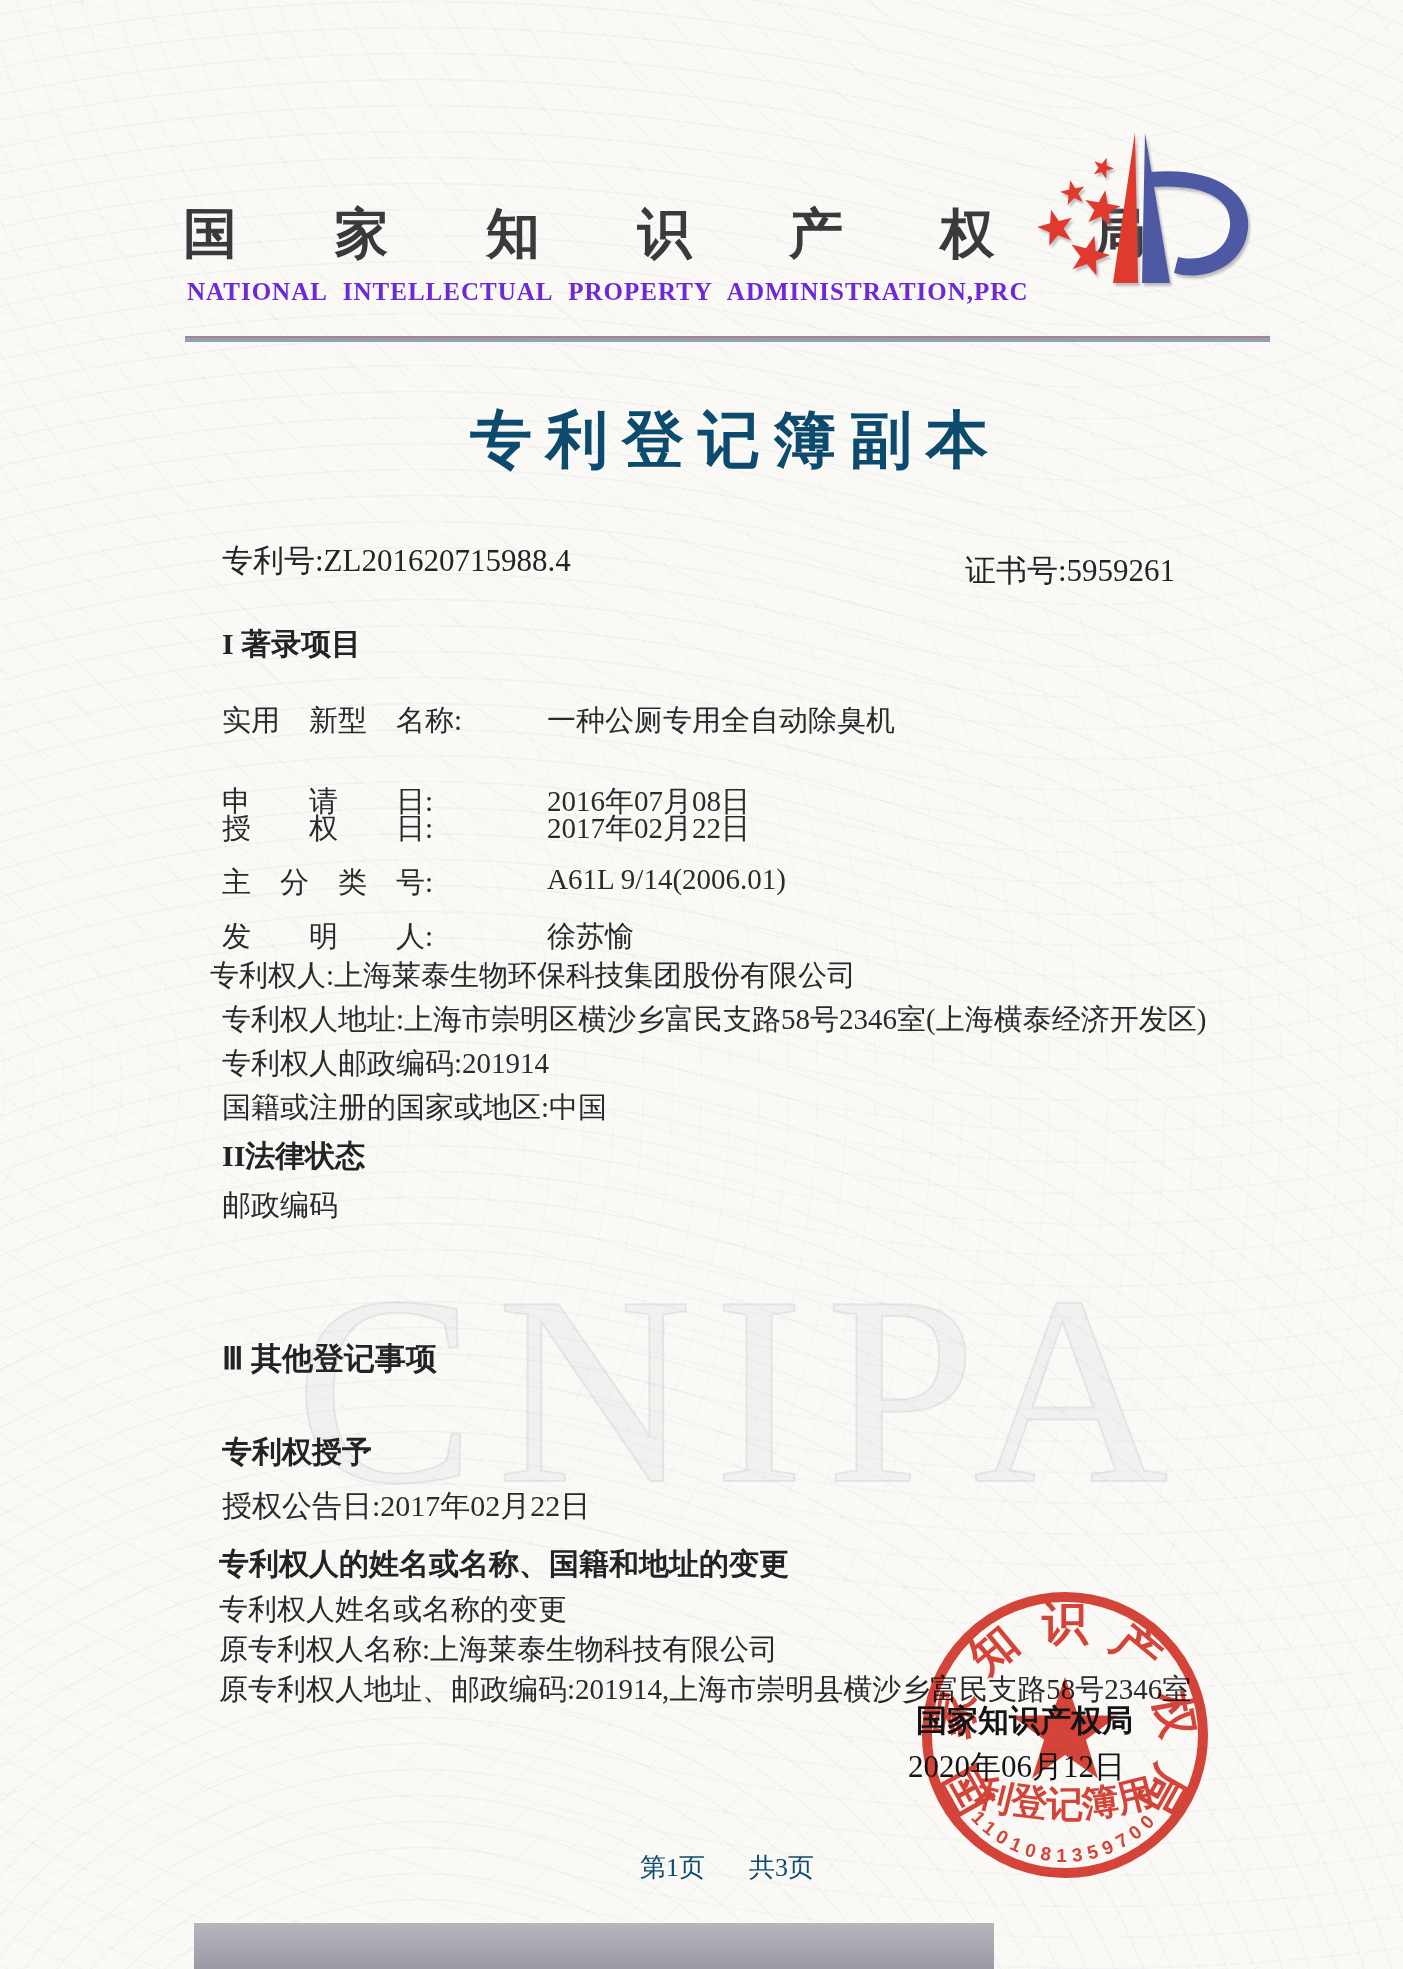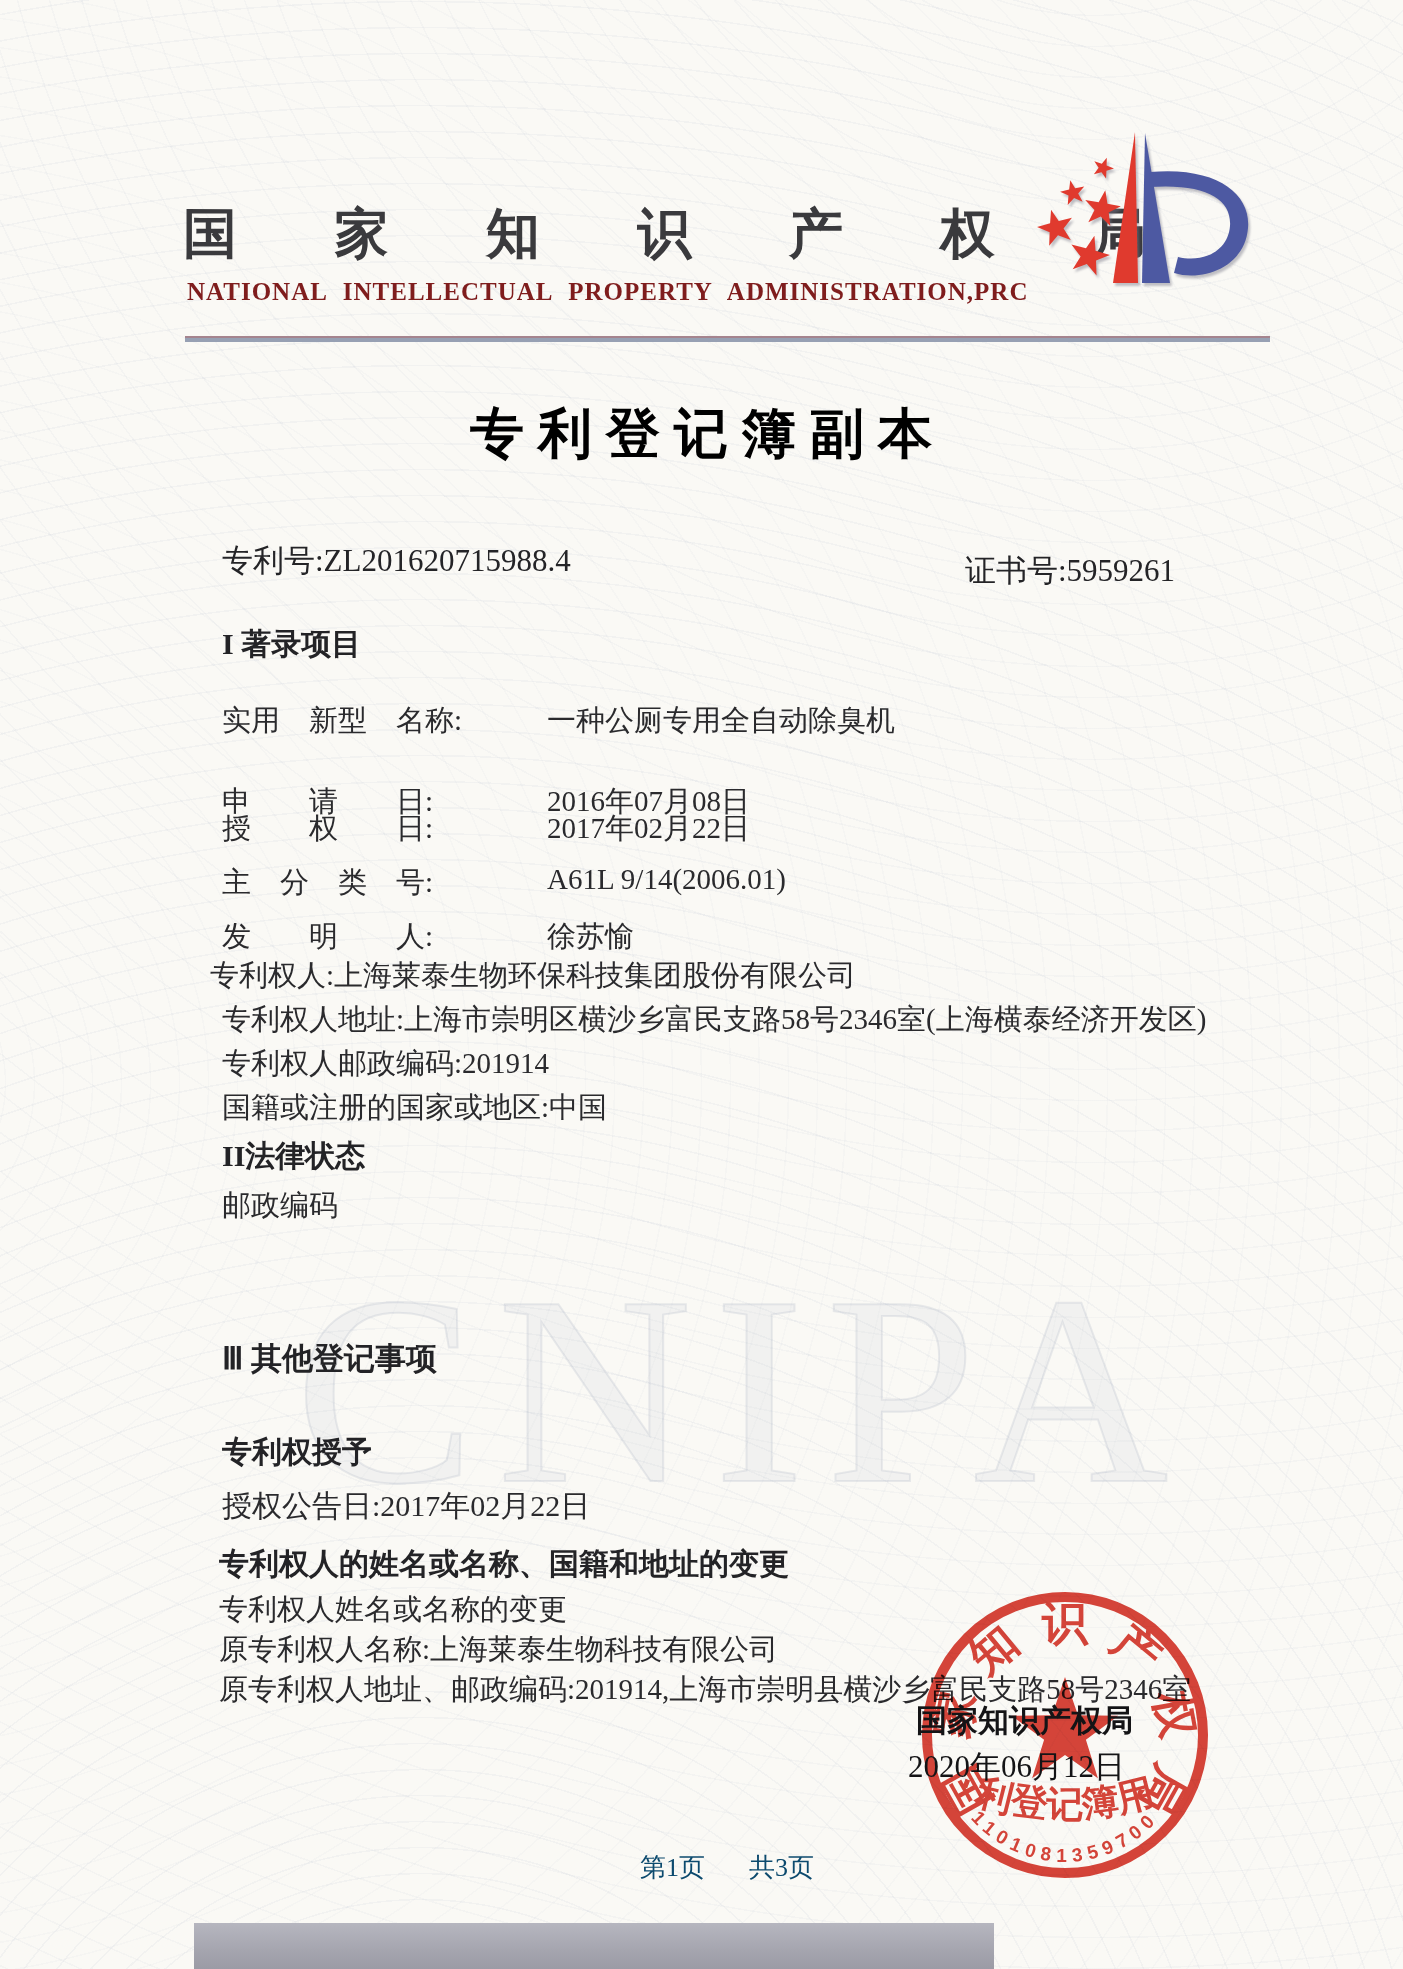--- a/index.html
+++ b/index.html
@@ -21,24 +21,24 @@
   .abs{position:absolute;}
   .bold{font-weight:bold;}
   .wm{
     font-family:"Liberation Serif", serif;
     font-size:270px;line-height:1;letter-spacing:22px;
     color:rgba(168,177,193,0.10);
     -webkit-text-stroke:2px rgba(165,175,192,0.22);
     white-space:nowrap;user-select:none;
   }
   .agency-cn{font-size:54px;font-weight:600;letter-spacing:42px;color:#3a3a3d;white-space:nowrap;}
-  .agency-en{font-size:25px;font-weight:bold;letter-spacing:1px;word-spacing:9px;color:#7f1d1d;white-space:nowrap;}
+  .agency-en{font-size:25px;font-weight:bold;letter-spacing:1px;word-spacing:9px;color:#6d28d9;white-space:nowrap;}
   .rule-top{height:2px;background:#a5848e;}
   .rule-bot{height:4px;background:#97a0b3;}
-  .doc-title{font-size:54px;font-weight:bold;letter-spacing:14px;color:#000000;white-space:nowrap;}
+  .doc-title{font-size:62px;font-weight:bold;letter-spacing:14px;color:#0c4a6e;white-space:nowrap;}
   .meta{font-size:31px;color:#242427;white-space:nowrap;}
   .h1{font-size:30px;font-weight:bold;color:#232326;white-space:nowrap;}
   .row{display:flex;font-size:29px;color:#2a2a2d;white-space:nowrap;gap:40px;}
   .row .lb{width:285px;flex:0 0 285px;}
   .bodyline{font-size:29px;color:#2a2a2d;white-space:nowrap;}
   .footer{font-size:26px;color:#0c4a6e;display:flex;gap:44px;white-space:nowrap;}
   .sealwrap{mix-blend-mode:multiply;opacity:0.93;}
   .overlay-black{font-size:31px;color:#141416;white-space:nowrap;}
   .graybar{background:linear-gradient(180deg,#b6b6bf 0%,#a2a2ac 70%,#9b9ba5 100%);}
 </style>

